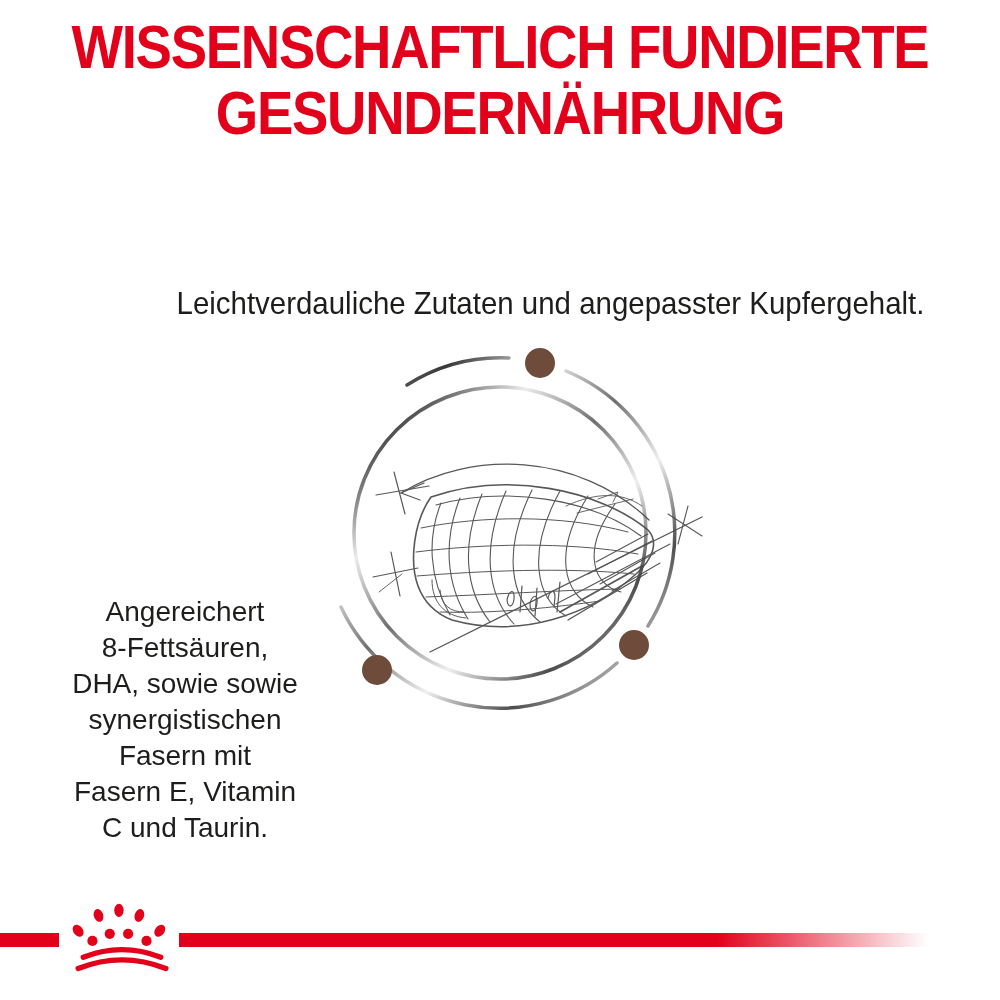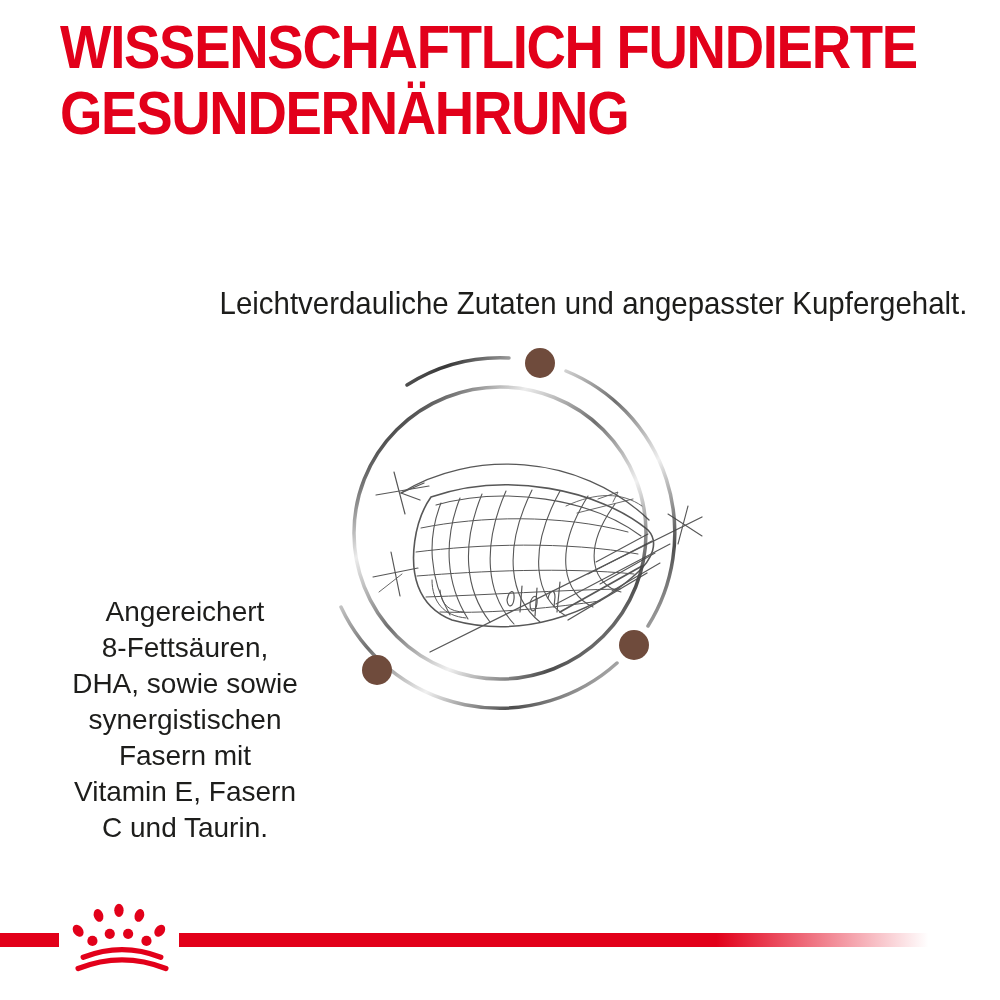--- a/index.html
+++ b/index.html
@@ -2,28 +2,28 @@
 <html style="--brand-red: #e2001a; --text-dark: #1d1d1b; --dot-brown: #6f4b3c;"><head>
 <meta charset="utf-8">
 <style>
   html,body{margin:0;padding:0;background:#ffffff;}
   .canvas{
     position:relative;width:1000px;height:1000px;overflow:hidden;
     background:#ffffff;font-family:"Liberation Sans",sans-serif;
   }
   
   .title{
-    position:absolute;top:14px;left:0;right:0;text-align:left;
+    position:absolute;top:14px;left:0;right:0;text-align:center;
     color:var(--brand-red);font-weight:700;font-size:62px;line-height:66px;
     letter-spacing:-1.5px;
   }
   .title-line{display:block;transform:scaleX(.88);transform-origin:50% 50%;white-space:nowrap;}
   
   .subtitle{
-    position:absolute;top:285px;left:100px;width:900px;text-align:right;
+    position:absolute;top:285px;left:100px;width:900px;text-align:center;
     color:var(--text-dark);font-size:32px;line-height:36px;
   }
   .subtitle .cond{display:inline-block;transform:scaleX(.92);transform-origin:50% 50%;white-space:nowrap;}
   
   .benefit{position:absolute;color:var(--text-dark);text-align:center;font-size:28px;}
   .benefit span{display:block;}
   .benefit-left{left:28px;top:546px;width:314px;line-height:36px;margin-top:48px;}
   .benefit-right{left:644px;top:645px;width:302px;line-height:37px;}
   
   .diagram{position:absolute;left:0;top:0;width:1000px;height:1000px;}
@@ -133,21 +133,21 @@
       <path d="M 560,582 l -3,30" stroke-width="1.2"></path>
     </g>
   </svg>
 
   <div class="benefit benefit-left">
     <span>Angereichert</span>
     <span>8-Fettsäuren,</span>
     <span>DHA, sowie sowie</span>
     <span>synergistischen</span>
     <span>Fasern mit</span>
-    <span>Vitamin E, Fasern</span>
+    <span>Fasern E, Vitamin</span>
     <span>C und Taurin.</span>
   </div>
 
 
   <div class="stripe stripe-left"></div>
   <div class="stripe stripe-main"></div>
 
   <svg class="crown" viewBox="0 0 100 78" aria-hidden="true">
     <ellipse cx="7" cy="27" rx="4.6" ry="6.4" transform="rotate(-38 7 27)"></ellipse>
     <ellipse cx="27" cy="12" rx="4.6" ry="6.4" transform="rotate(-19 27 12)"></ellipse>

